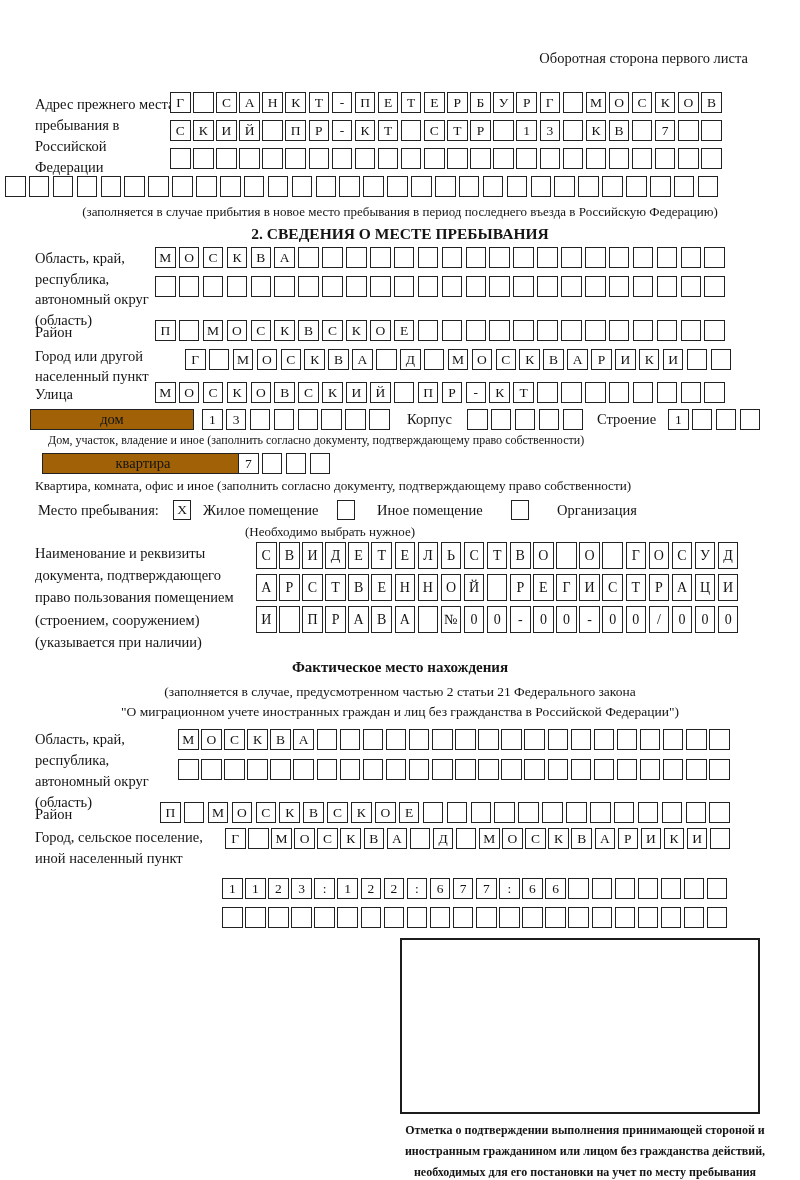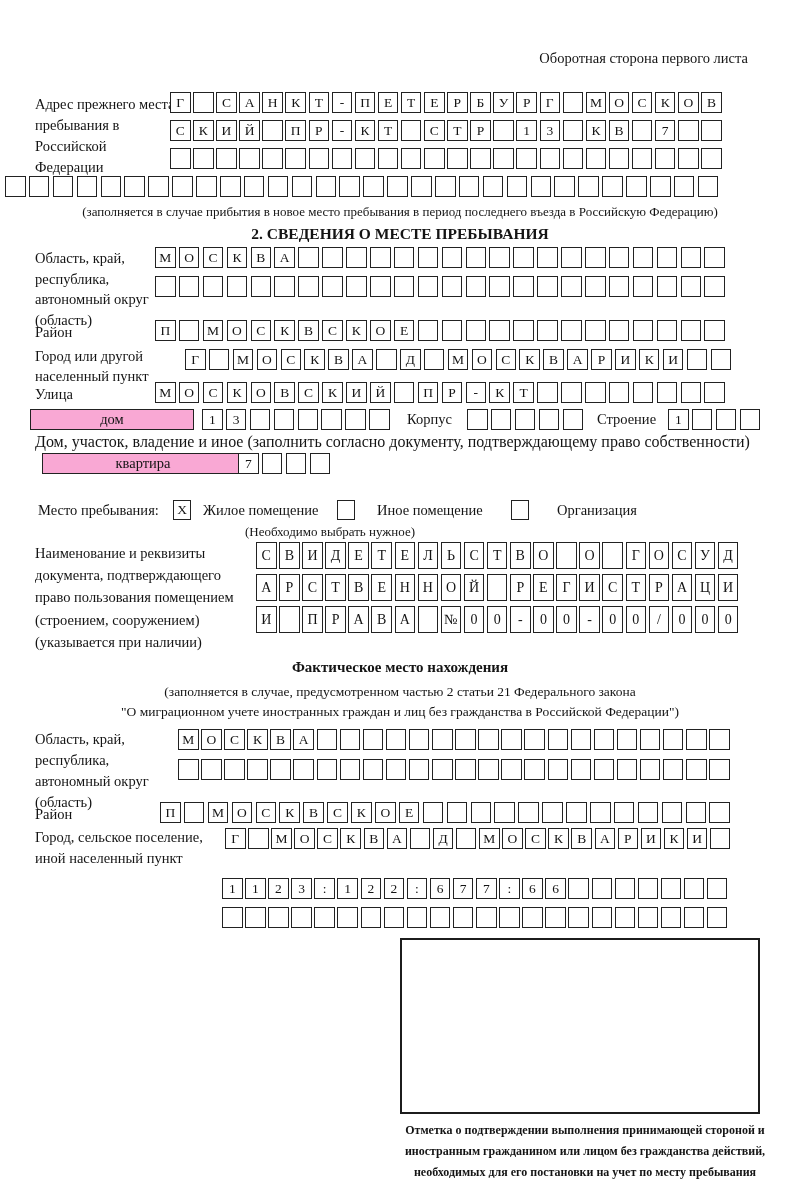--- a/index.html
+++ b/index.html
@@ -11,21 +11,21 @@
   .note{font-size:13px;}
   .h-center{width:800px;text-align:center;font-weight:bold;font-size:15.5px;}
   .cells{display:flex;}
   .cells .cell{width:18.5px;height:19px;border:1.6px solid #222;display:flex;
                align-items:center;justify-content:center;font-size:13.5px;
                flex:none;background:#fff;}
   .g24{gap:2.6px;}
   .g25{gap:3.4px;}
   .tall .cell{height:25px;font-size:14px;}
   .widebox{border:1.6px solid #222;height:19px;display:flex;align-items:center;
-           justify-content:center;font-size:14.5px;background:#f9a8d4;}
+           justify-content:center;font-size:14.5px;background:#a16207;}
   .chk{width:16px;height:18px;border:1.6px solid #222;display:flex;align-items:center;
        justify-content:center;font-size:13.5px;background:#fff;}
   .inline-lbl{font-size:14.5px;}
   .bigbox{border:2px solid #1c1c1c;background:#fff;}
   .caption{font-size:12px;font-weight:bold;line-height:21px;text-align:center;}
   .cnote{width:800px;text-align:center;}
 </style>
 </head>
 <body>
 
@@ -304,29 +304,30 @@
       <span class="cell"></span>
       <span class="cell"></span>
     </div>
   <div class="abs inline-lbl" style="left:597px;top:379px;">Строение</div>
   <div class="abs cells g25" style="left:668px;top:377px;">
       <span class="cell">1</span>
       <span class="cell"></span>
       <span class="cell"></span>
       <span class="cell"></span>
     </div>
-  <div class="abs" style="left:35px;top:401px;font-size:16px;">Дом, участок, владение и иное (заполнить согласно документу, подтверждающему право собственности)</div>
+  <div class="abs" style="left:48px;top:401px;font-size:12px;">Дом, участок, владение и иное (заполнить согласно документу, подтверждающему право собственности)</div>
 
   <div class="abs widebox" style="left:42px;top:421px;width:200px;">квартира</div>
   <div class="abs cells g25" style="left:238px;top:421px;">
       <span class="cell">7</span>
       <span class="cell"></span>
       <span class="cell"></span>
       <span class="cell"></span>
     </div>
+  <div class="abs" style="left:35px;top:446px;font-size:13.2px;">Квартира, комната, офис и иное (заполнить согласно документу, подтверждающему право собственности)</div>
 
   <div class="abs inline-lbl" style="left:38px;top:470px;">Место пребывания:</div>
   <div class="abs chk" style="left:173px;top:468px;">X</div>
   <div class="abs inline-lbl" style="left:203px;top:470px;">Жилое помещение</div>
   <div class="abs chk" style="left:337px;top:468px;"></div>
   <div class="abs inline-lbl" style="left:377px;top:470px;">Иное помещение</div>
   <div class="abs chk" style="left:511px;top:468px;"></div>
   <div class="abs inline-lbl" style="left:557px;top:470px;text-align:center;">Организация</div>
   <div class="abs note" style="left:170px;top:492px;width:320px;text-align:center;">(Необходимо выбрать нужное)</div>
 

